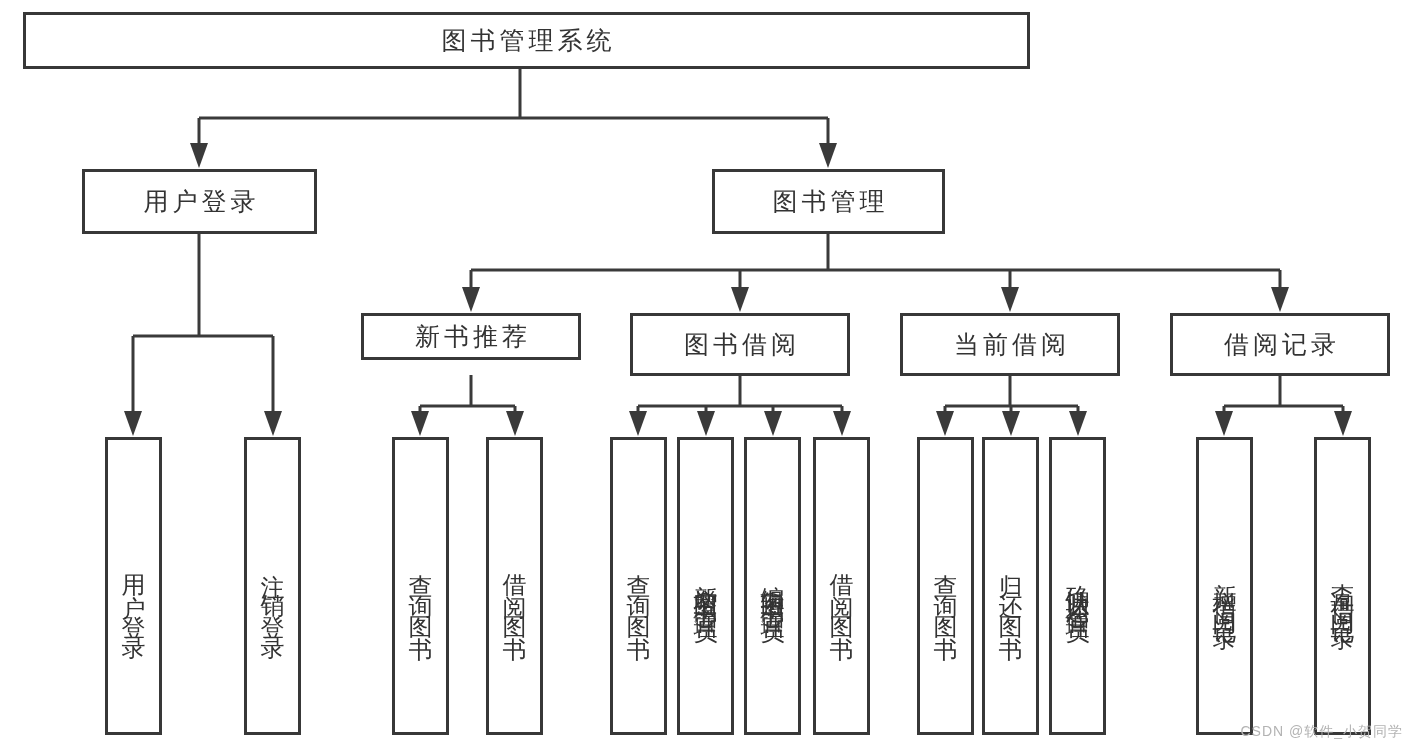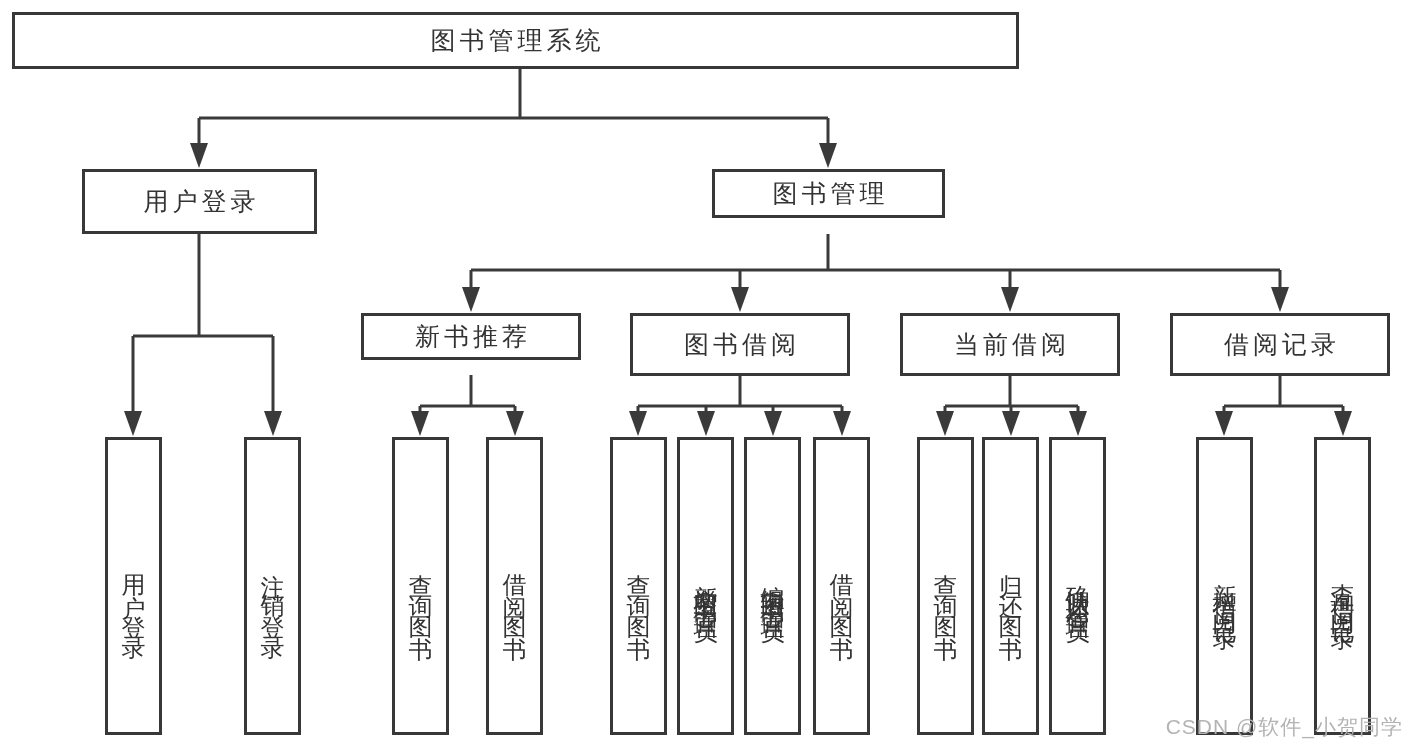--- a/index.html
+++ b/index.html
@@ -38,21 +38,21 @@
     font-size:24px;
     line-height:1;
     white-space:nowrap;
   }
   .ls-wide{letter-spacing:21px;margin-top:21px;}  
   .ls-mid{letter-spacing:9px;margin-top:9px;}     
   .ls-tight{letter-spacing:5px;margin-top:5px;}   
   .watermark{
     position:absolute;
     right:2px;bottom:6px;
-    font-size:21px;
+    font-size:14px;
     letter-spacing:1px;
     color:var(--wm);
     z-index:5;
     white-space:nowrap;
   }
 </style>
 </head>
 <body>
 
 <div class="canvas">
@@ -93,28 +93,28 @@
       <polygon points="1002,411 1020,411 1011,436"></polygon>
       <polygon points="1069,411 1087,411 1078,436"></polygon>
     </g>
     <g>
       <path d="M1280 375 V406 M1224 406 H1343 M1224 406 V412 M1343 406 V412"></path>
       <polygon points="1215,411 1233,411 1224,436"></polygon>
       <polygon points="1334,411 1352,411 1343,436"></polygon>
     </g>
   </svg>
 
-  <div class="box hbox root" style="left:12px;top:12px;width:1007px;height:57px">
+  <div class="box hbox root" style="left:23px;top:12px;width:1007px;height:57px">
     <span>图书管理系统</span>
   </div>
 
   <div class="box hbox" style="left:82px;top:169px;width:235px;height:65px">
     <span>用户登录</span>
   </div>
-  <div class="box hbox" style="left:712px;top:169px;width:233px;height:49px">
+  <div class="box hbox" style="left:712px;top:169px;width:233px;height:65px">
     <span>图书管理</span>
   </div>
 
   <div class="box hbox" style="left:361px;top:313px;width:220px;height:47px">
     <span>新书推荐</span>
   </div>
   <div class="box hbox" style="left:630px;top:313px;width:220px;height:63px">
     <span>图书借阅</span>
   </div>
   <div class="box hbox" style="left:900px;top:313px;width:220px;height:63px">

